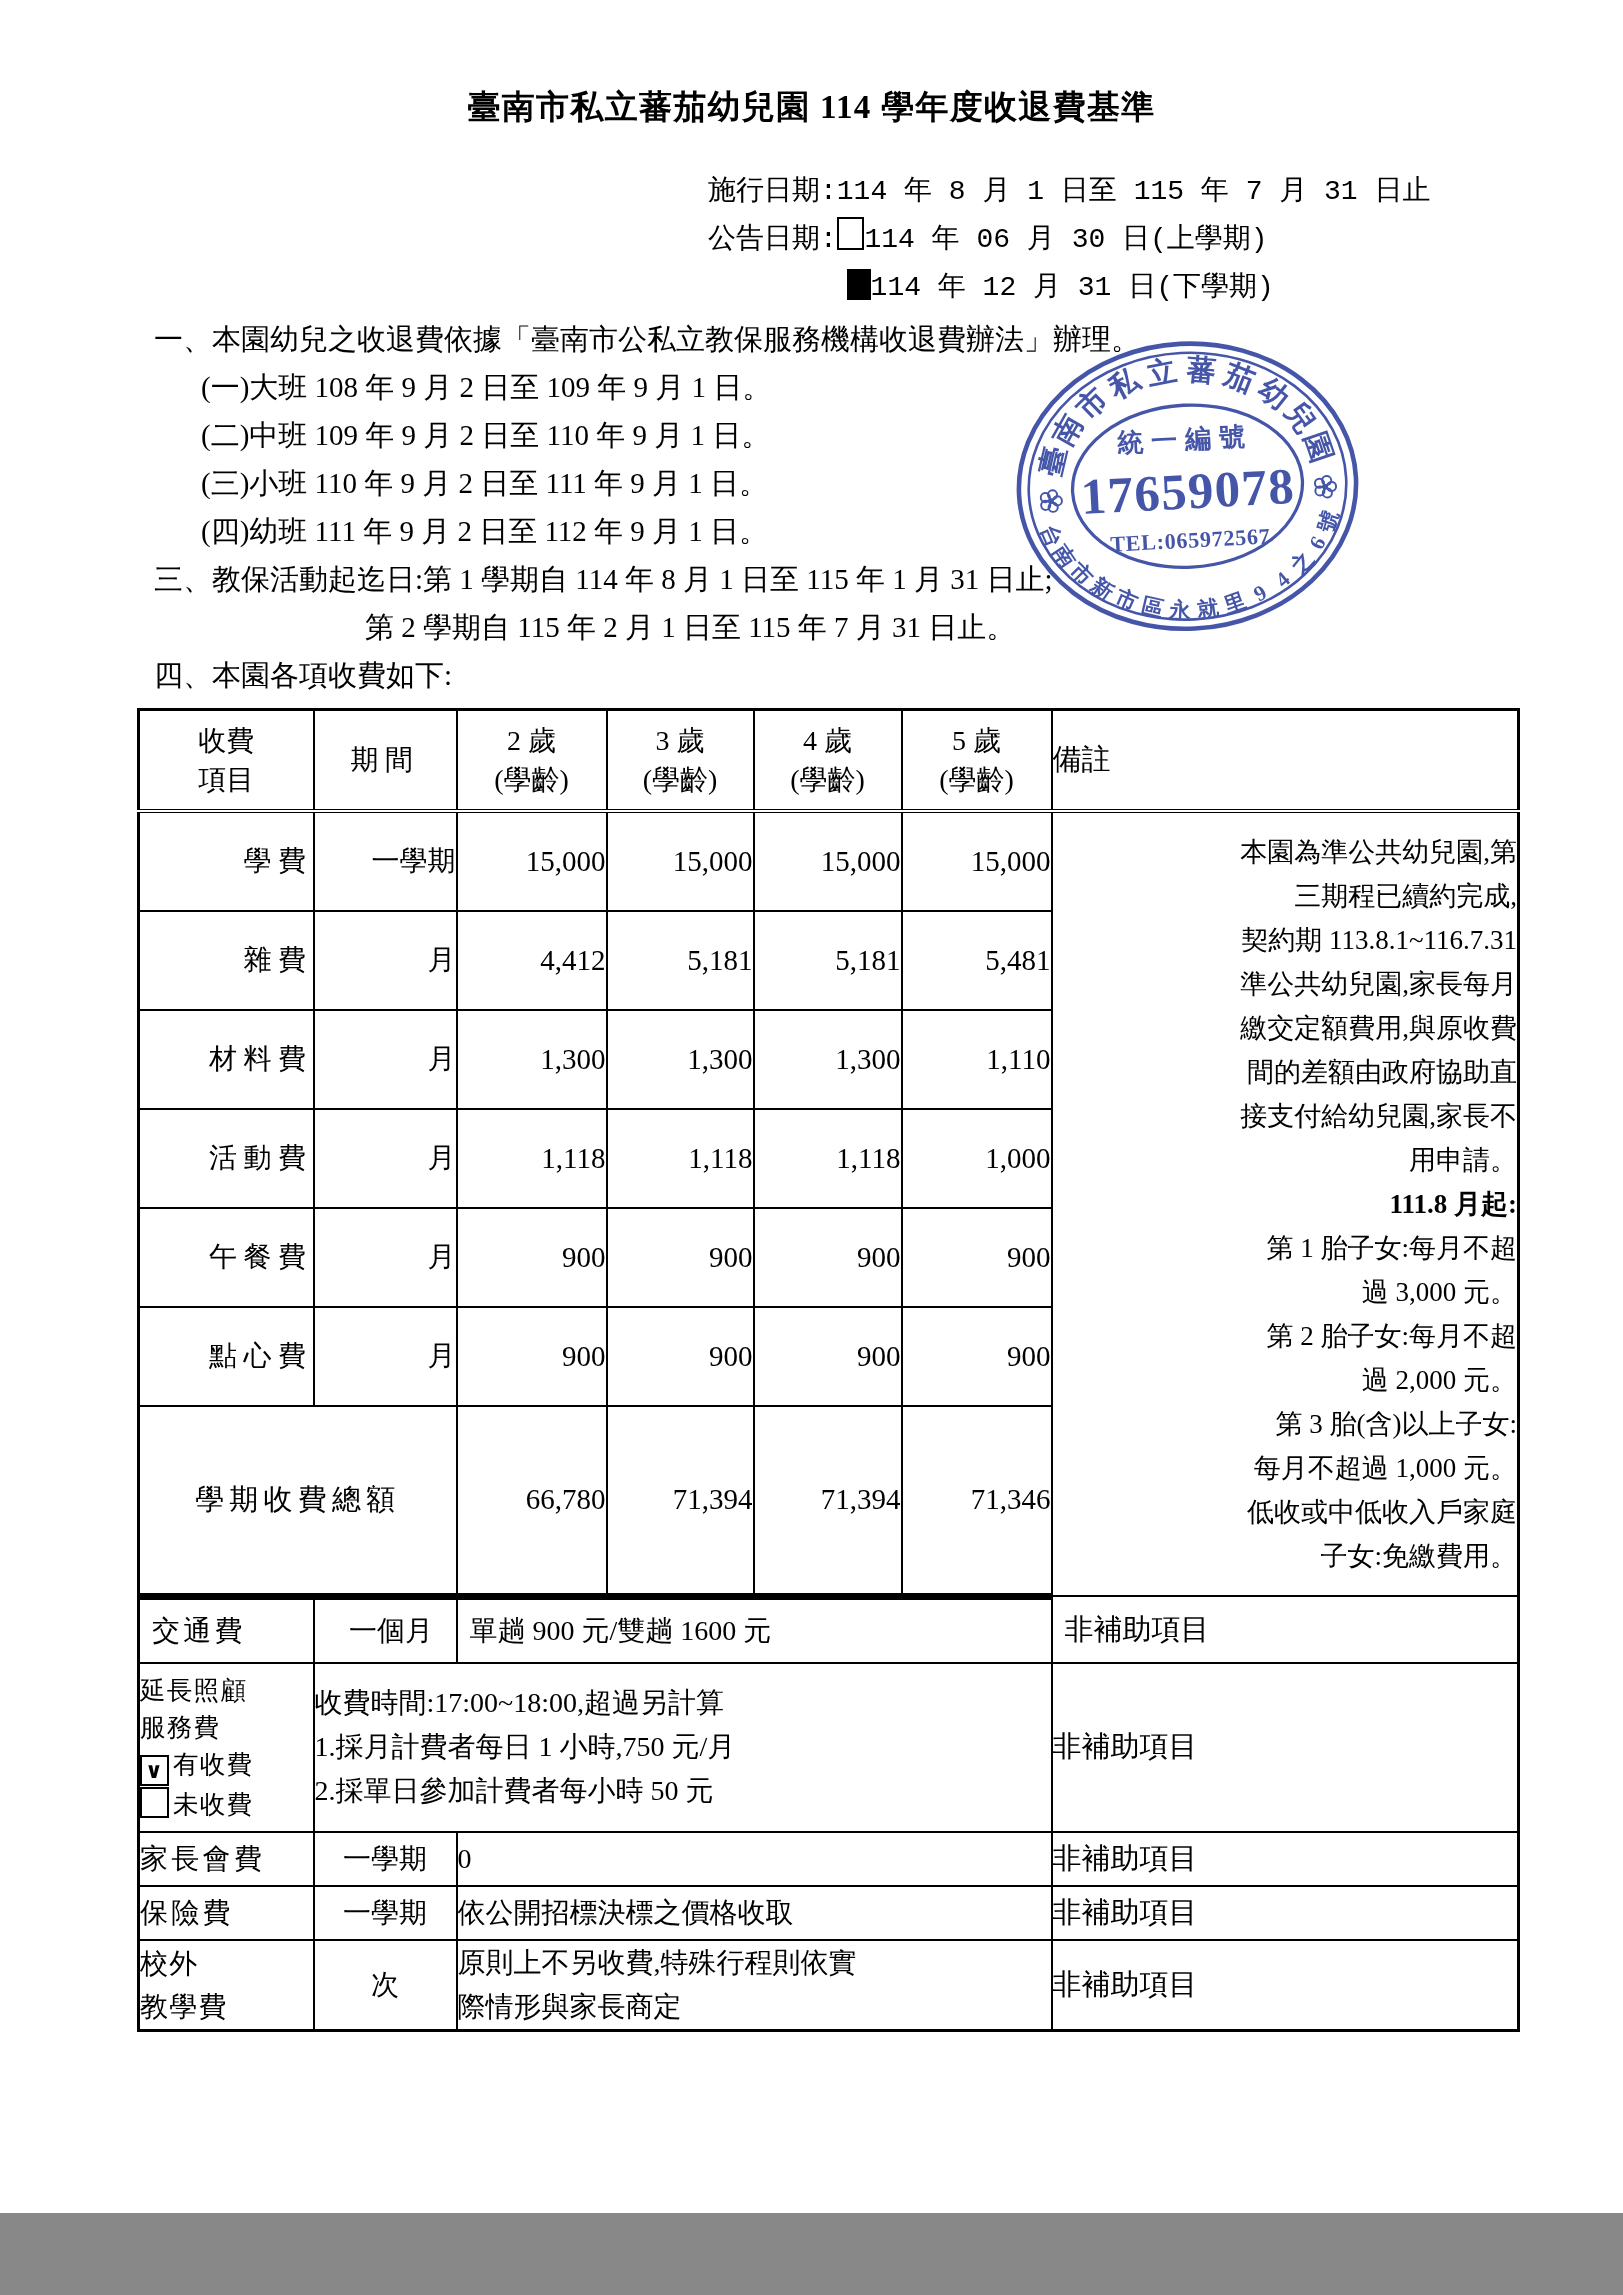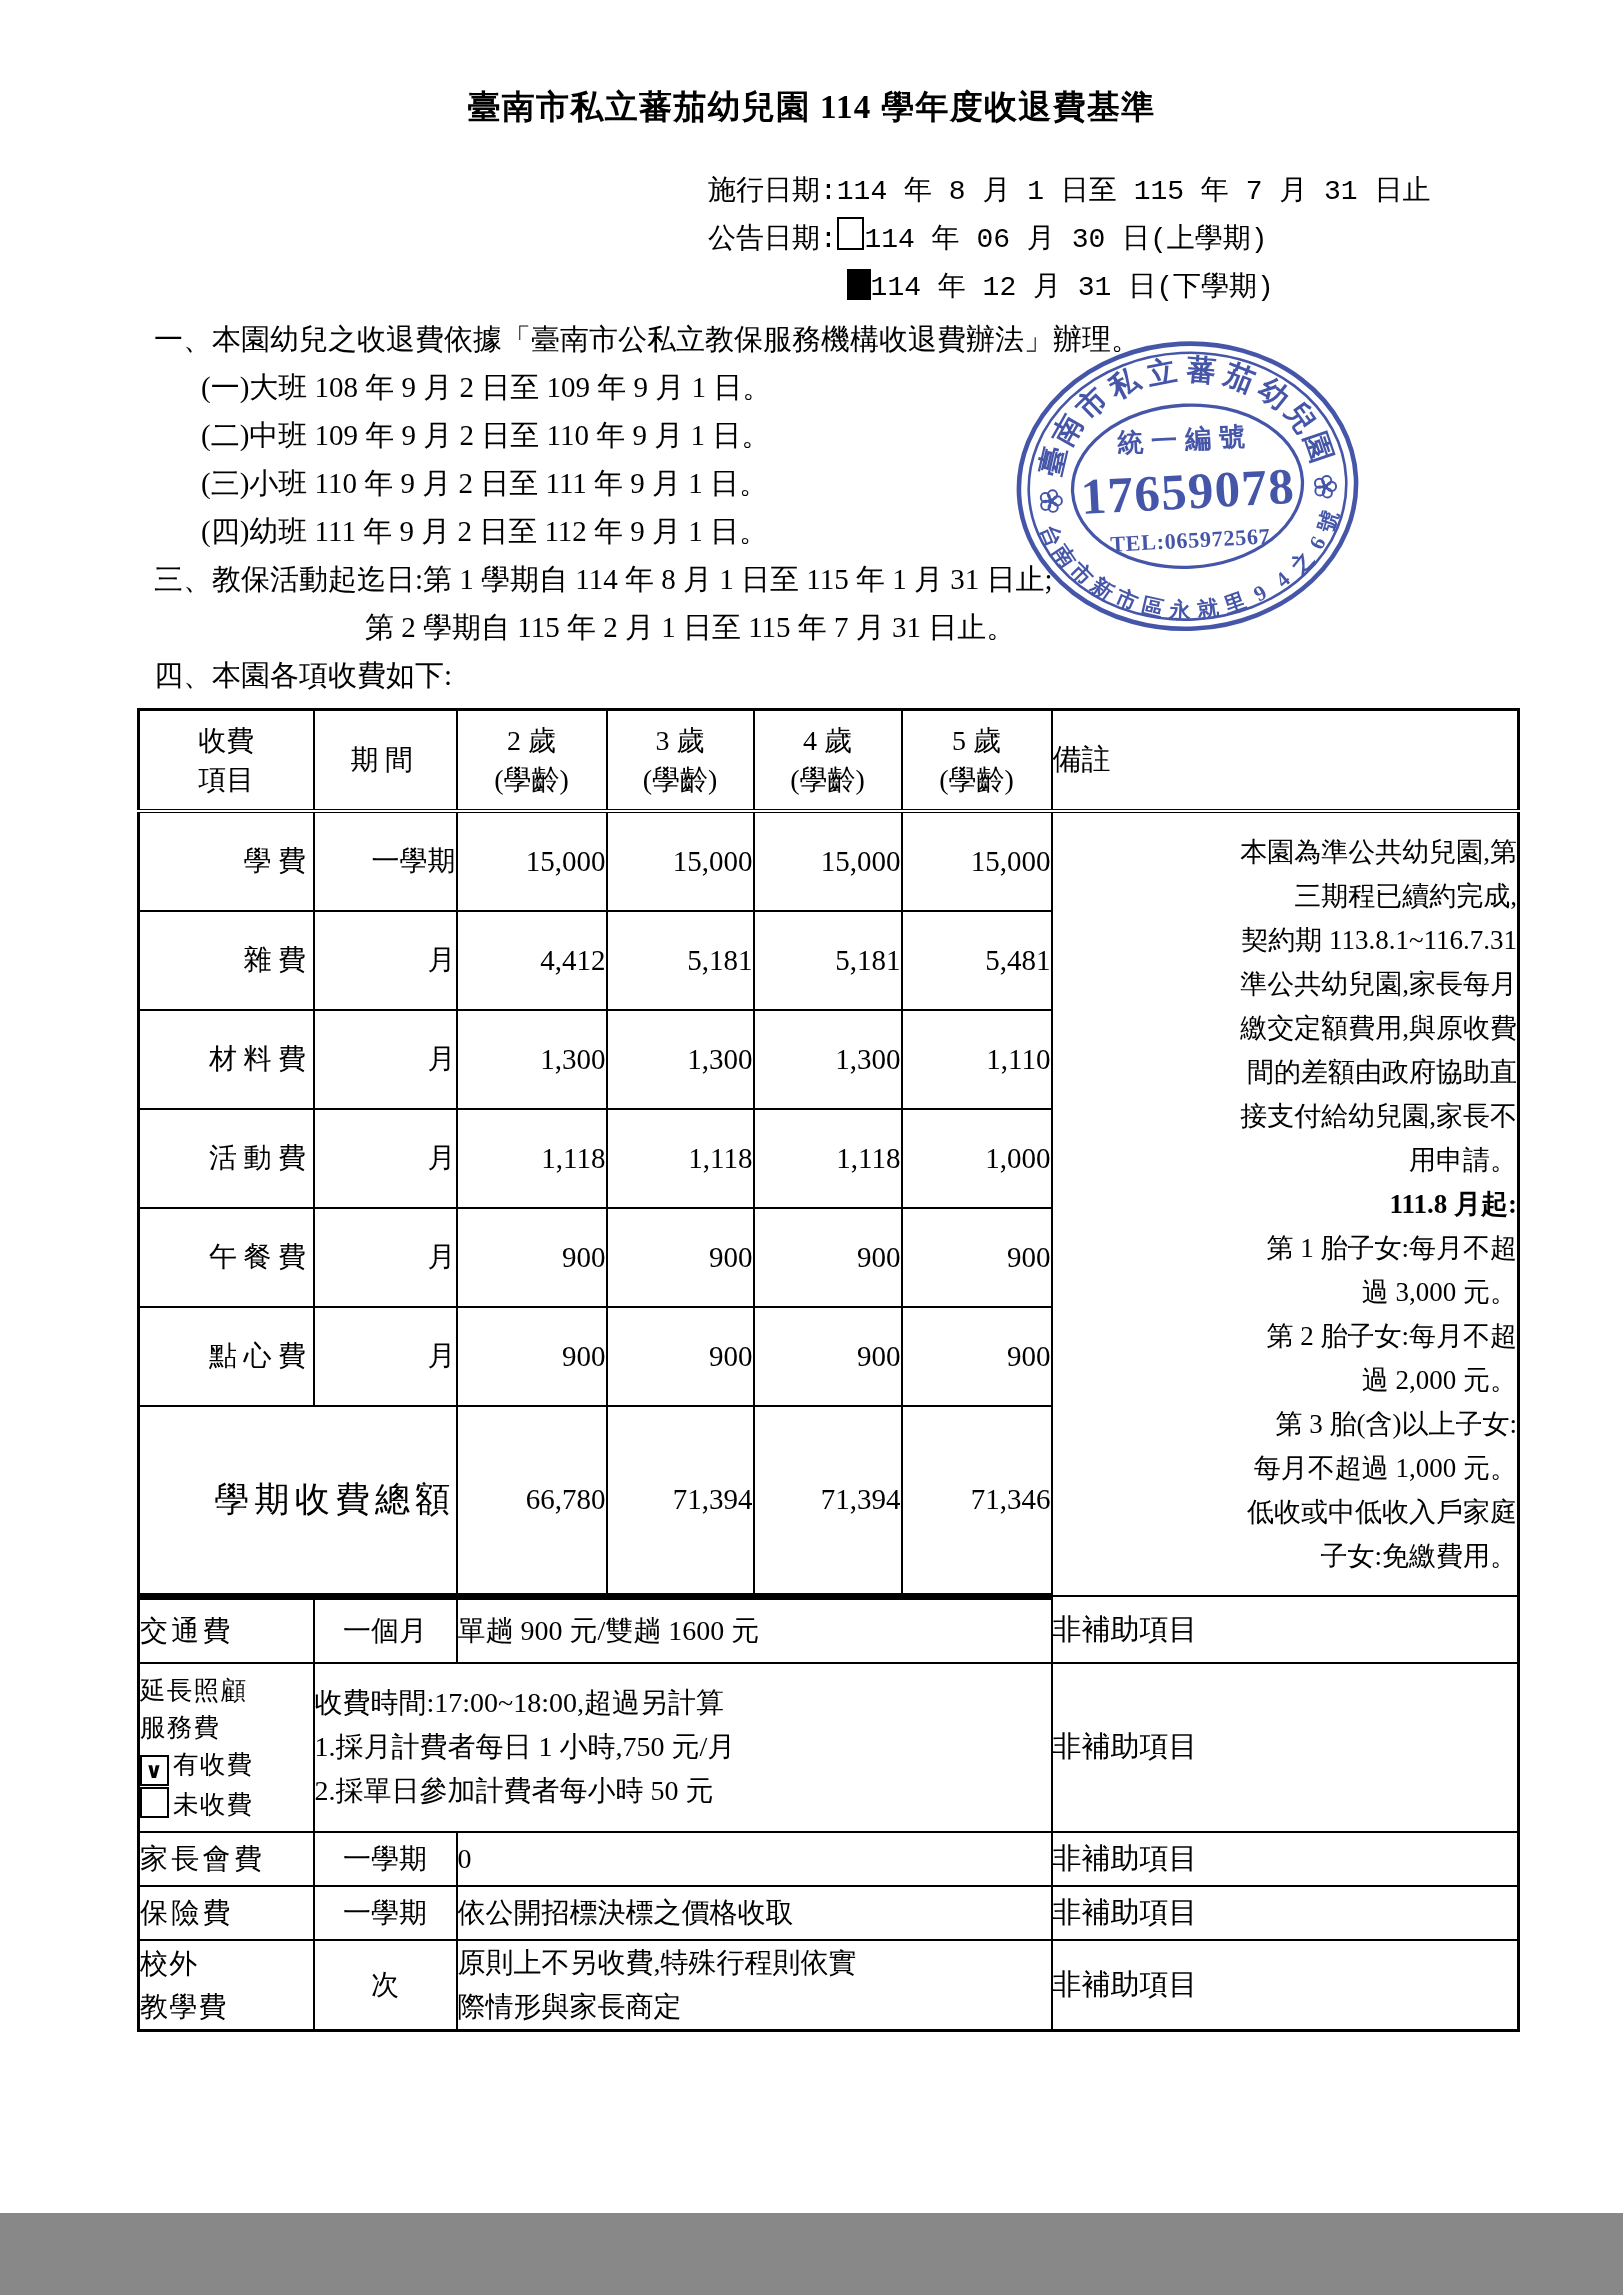--- a/index.html
+++ b/index.html
@@ -22,28 +22,28 @@
   
   table.fee{border-collapse:collapse; table-layout:fixed; margin:9.2px 0 0 137px; width:1380px;
             font-size:28px; border:3.3px solid #000;}
   table.fee td{border:2px solid #000; padding:0; vertical-align:middle; overflow:hidden;}
   tr.hdr td{border-bottom:4.6px double #000; height:98px;}
   td.c{text-align:center;}
   td.lbl{text-align:center; letter-spacing:6.5px;}
   td.num{text-align:right; padding-right:14.4px; font-size:29px;}
   tr.body td{height:97px;text-align:right;}
   tr.total td{height:186px; border-bottom:7.9px solid #000;}
-  td.total-lbl{text-align:right; letter-spacing:5.2px; font-size:35px;}
+  td.total-lbl{text-align:center; letter-spacing:5.2px; font-size:29px;}
   td.remark-cell{vertical-align:top; padding:3.9px 9.2px 0 13px;}
   .remark-line{line-height:44px; white-space:nowrap; font-size:27px;padding-left:35px;}
   .remark-line.bold{font-weight:bold;}
   .hdr2l div{line-height:39px; text-align:center;}
   td.bz{padding-left:17px; font-size:29px;}
   
-  tr.x1 td{height:62px;} tr.x2 td{height:167px;} tr.x3 td{height:52px;}
+  tr.x1 td{height:62px;padding-left:12px;} tr.x2 td{height:167px;} tr.x3 td{height:52px;}
   tr.x4 td{height:52px;} tr.x5 td{height:88px;}
   td.lbl2{padding-left:17px; letter-spacing:3.3px; font-size:28px;}
   td.content{padding-left:18.3px; font-size:28px;}
   td.content .cl{line-height:44px; white-space:nowrap;}
   td.ext-label{padding:5.2px 0 2.6px 14.4px; font-size:25.5px; vertical-align:top;}
   td.ext-label .ll{line-height:37px; letter-spacing:1.3px; white-space:nowrap;}
   .chk{display:inline-flex; width:25px; height:27.5px; border:2px solid #000;
        align-items:center; justify-content:center; font-size:22px; font-weight:bold;
        margin-right:3.9px; vertical-align:-5.2px; font-family:"DejaVu Sans",sans-serif;}
   

